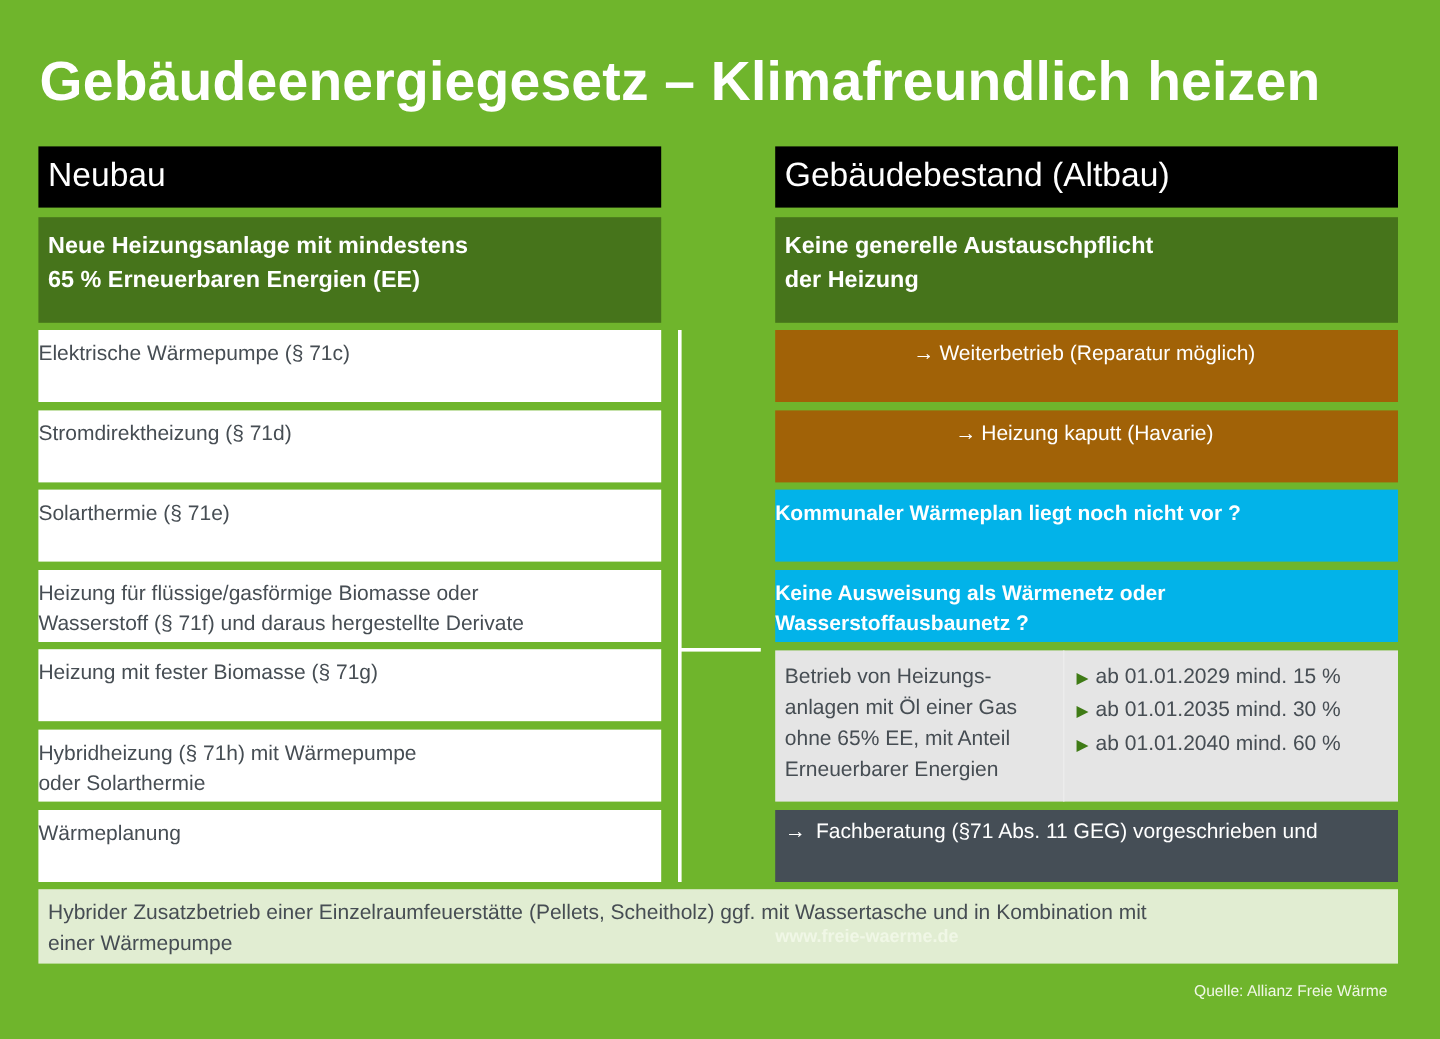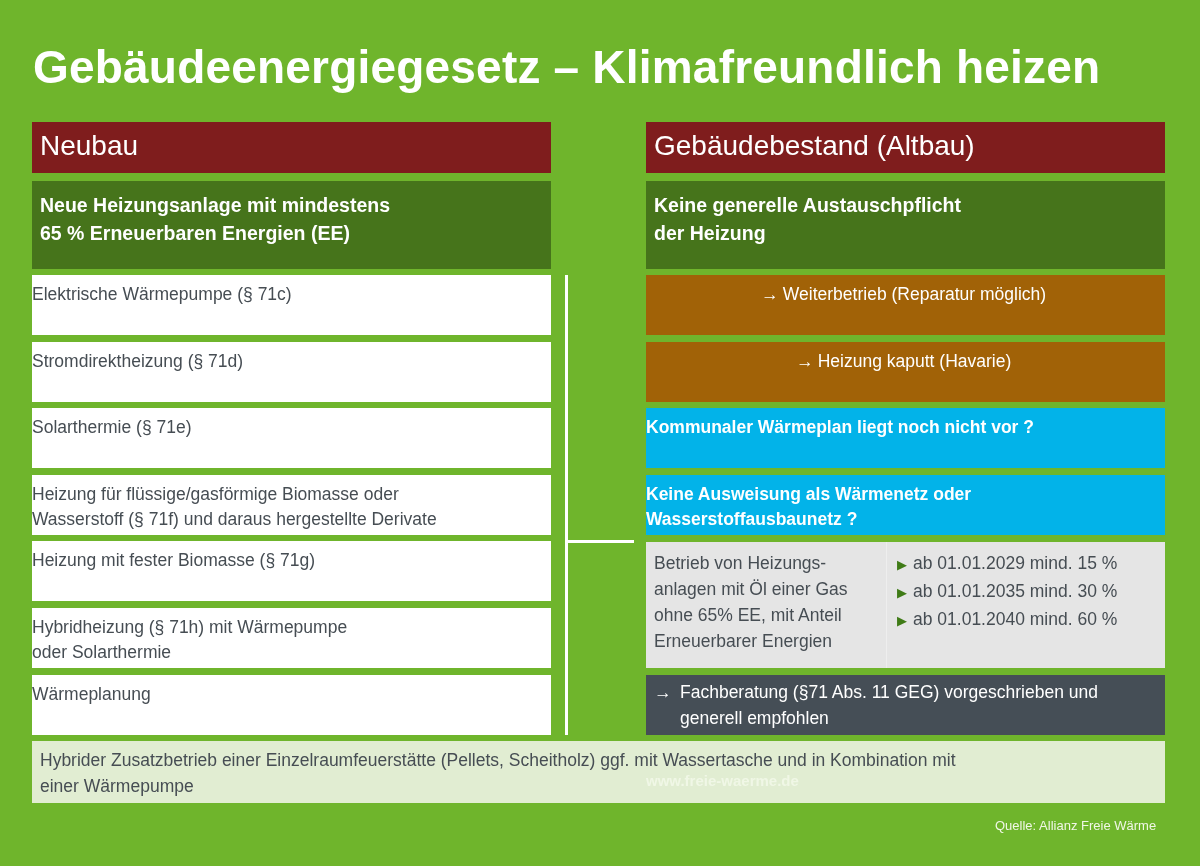--- a/index.html
+++ b/index.html
@@ -7,21 +7,21 @@
     width: 1200px; height: 866px; position: relative; overflow: hidden;
     background: #6fb52c;
     font-family: "Liberation Sans", "DejaVu Sans", sans-serif;
   }
   .abs { position: absolute; box-sizing: border-box; }
   .title {
     left: 33px; top: 40px; font-size: 46px; font-weight: bold; color: #ffffff;
     letter-spacing: 0.2px; white-space: nowrap;
   }
   .col-head {
-    background: #7f1d1d; color: #ffffff; font-size: 28px;
+    background: #000000; color: #ffffff; font-size: 28px;
     padding: 8px 8px 0 8px; height: 51px; top: 122px; width: 519px;
   }
   .col-sub {
     background: #46741b; color: #ffffff; font-size: 19.5px; font-weight: bold;
     padding: 10px 8px 0 8px; height: 88px; top: 181px; width: 519px; line-height: 28px;
   }
   .left-x { left: 32px; }
   .right-x { left: 646px; }
   .item {
     width: 519px; height: 60px; padding: 7px 8px 0 0;
@@ -126,21 +126,20 @@
     <div><span class="tri">▶</span><span>ab 01.01.2029 mind. 15 %</span></div>
     <div><span class="tri">▶</span><span>ab 01.01.2035 mind. 30 %</span></div>
     <div><span class="tri">▶</span><span>ab 01.01.2040 mind. 60 %</span></div>
   </div>
 </div>
 
 <div class="abs fach">
   <span class="arrow">→</span>
   <div>
     <div>Fachberatung (§71 Abs. 11 GEG) vorgeschrieben und</div>
-    <div>generell empfohlen</div>
   </div>
 </div>
 
 <div class="abs bottom">
   <div>Hybrider Zusatzbetrieb einer Einzelraumfeuerstätte (Pellets, Scheitholz) ggf. mit Wassertasche und in Kombination mit</div>
   <div>einer Wärmepumpe</div>
 </div>
 
 <div class="abs url">www.freie-waerme.de</div>
 <div class="abs source">Quelle: Allianz Freie Wärme</div>

